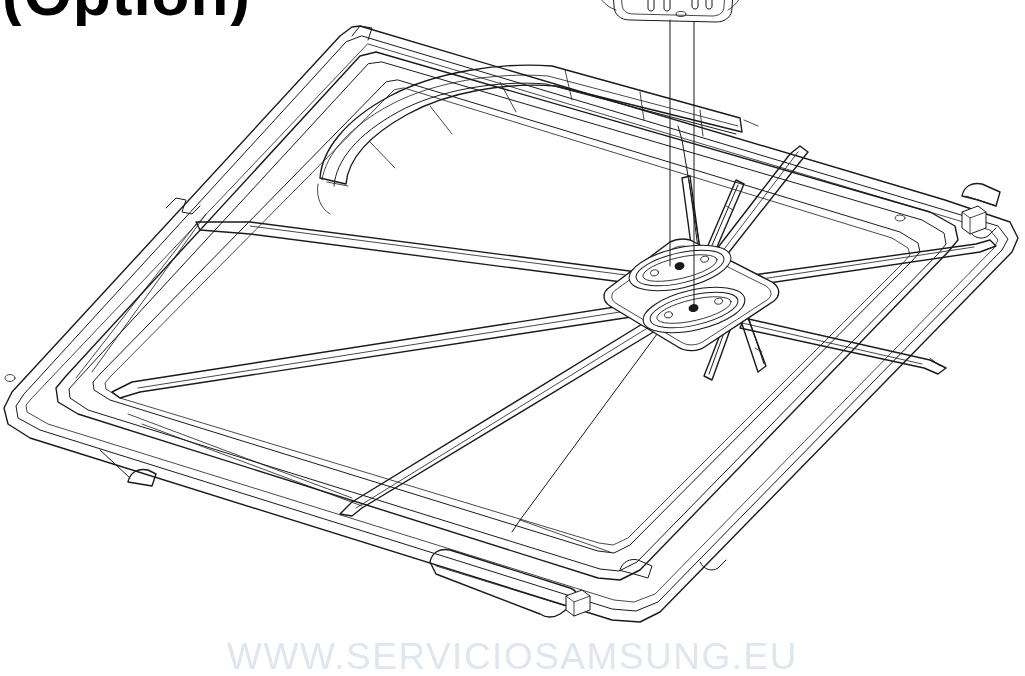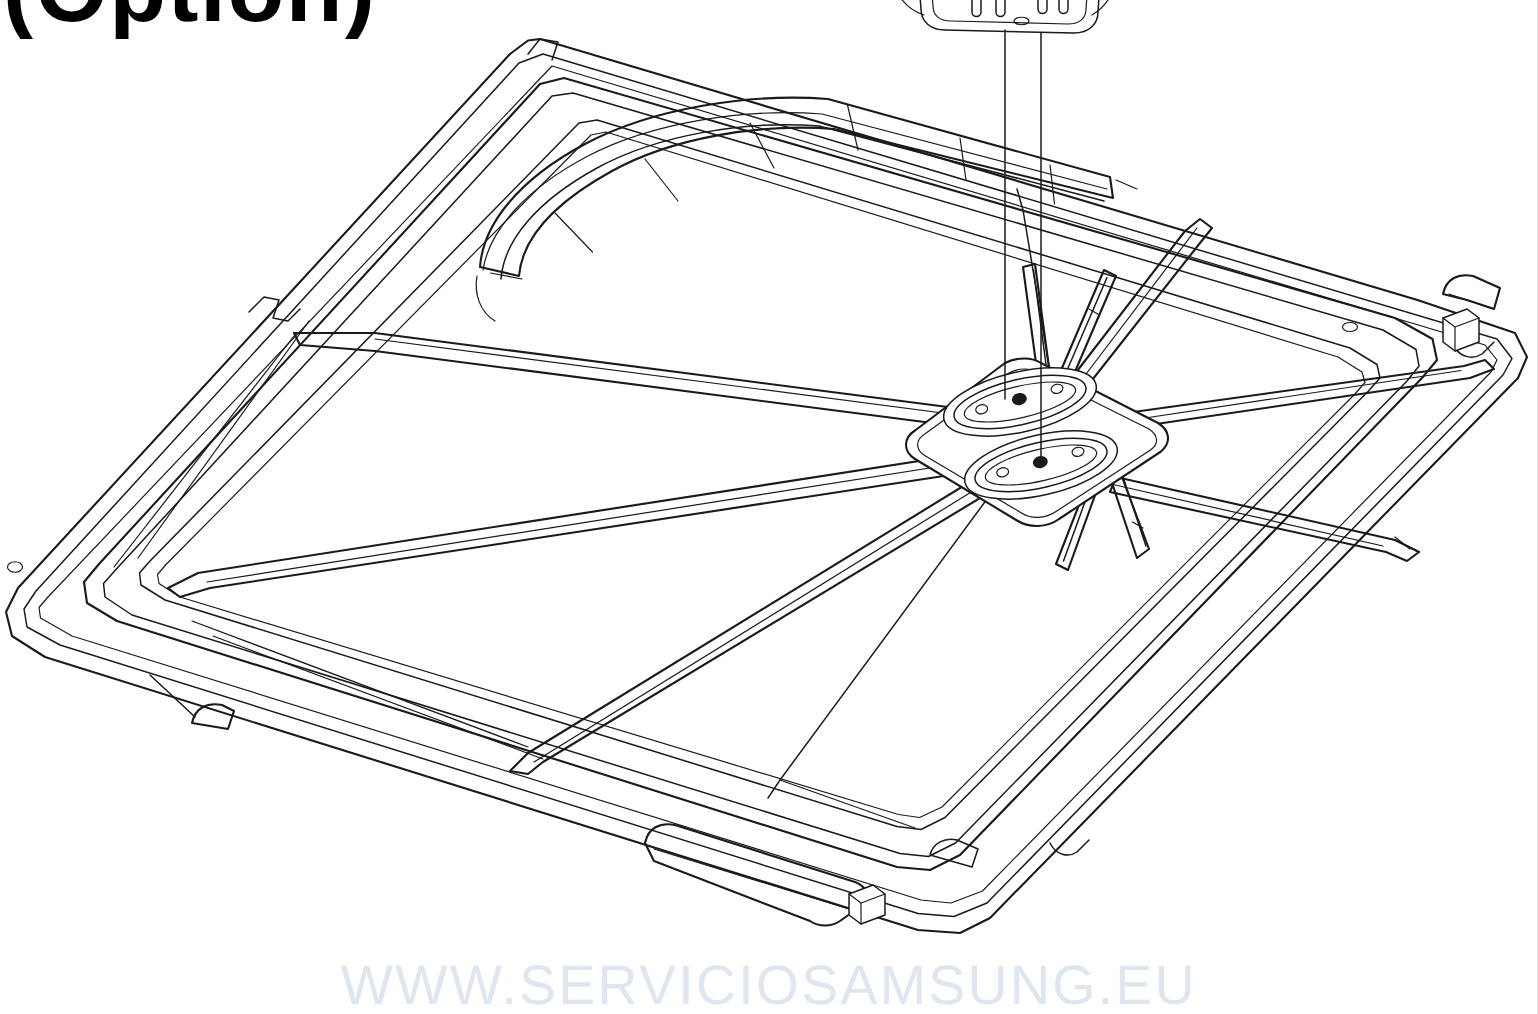--- a/index.html
+++ b/index.html
@@ -8,21 +8,21 @@
     padding: 0;
     background: #ffffff;
   }
   body {
     font-family: "Liberation Sans", sans-serif;
   }
   #page {
     position: relative;
     width: 1025px;
     height: 676px;
-    background: #737373;
+    background: #c2410c;
     overflow: hidden;
   }
   #diagram-svg {
     position: absolute;
     left: 0;
     top: 0;
     width: 1025px;
     height: 676px;
     display: block;
   }

